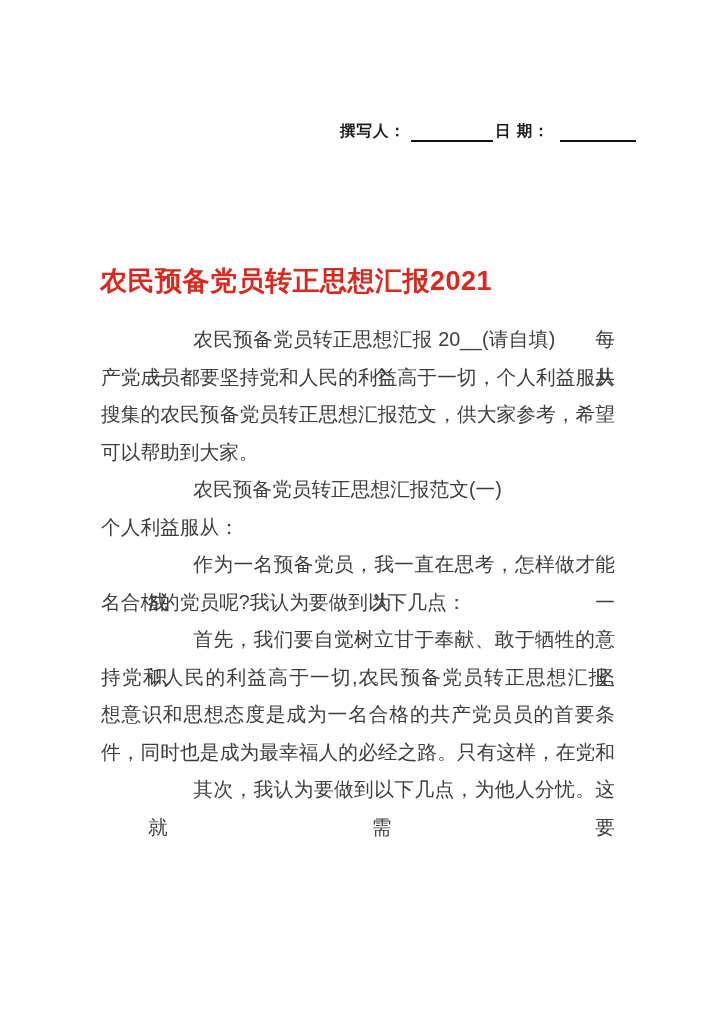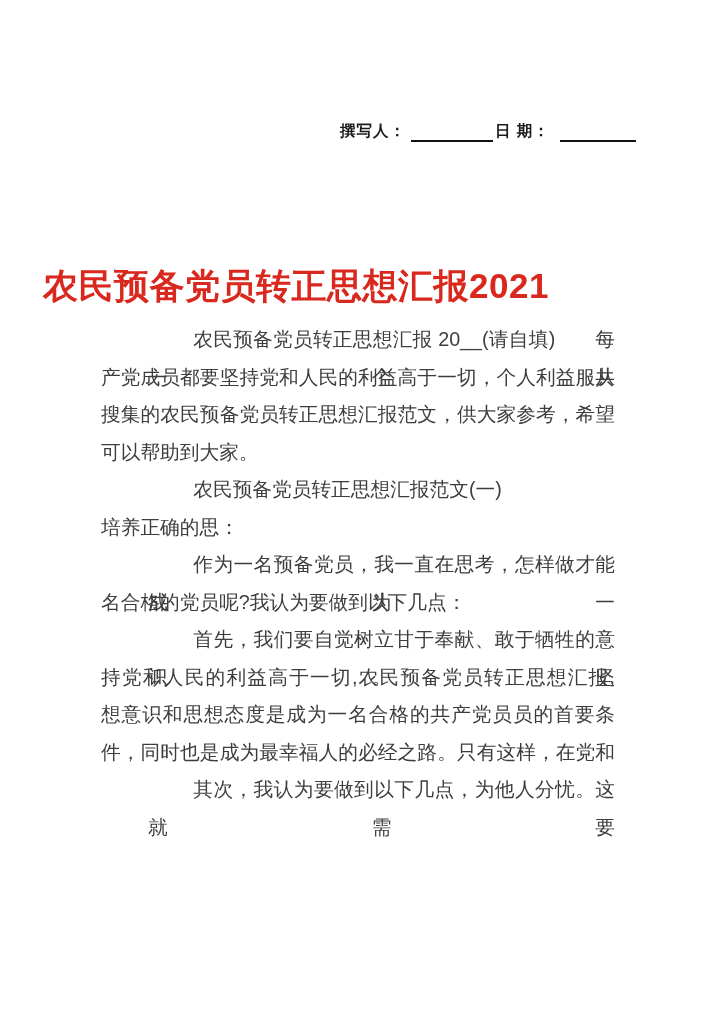--- a/index.html
+++ b/index.html
@@ -34,21 +34,21 @@
   }
   .blank-line.author { width: 82px; margin-left: 5px; margin-right: 2px; }
   .blank-line.date   { width: 76px; margin-left: 10px; }
 
   
   .doc-title {
     position: absolute;
     left: 0; top: 263px;
     width: 592px;
     text-align: center;
-    font-size: 35px;
+    font-size: 27px;
     font-weight: bold;
     letter-spacing: 0.5px;
     color: #d9281e; 
   }
 
   
   .doc-body {
     position: absolute;
     left: 101px;
     top: 321px;
@@ -84,21 +84,21 @@
   </div>
 
   <div class="doc-title" style="color: rgb(217, 40, 30);">农民预备党员转正思想汇报2021</div>
 
   <div class="doc-body" style="color: rgb(61, 61, 61);">
     <div class="line indent fill">农民预备党员转正思想汇报 20__(请自填)　　每一个共</div>
     <div class="line fill">产党成员都要坚持党和人民的利益高于一切，个人利益服从</div>
     <div class="line fill">搜集的农民预备党员转正思想汇报范文，供大家参考，希望</div>
     <div class="line">可以帮助到大家。</div>
     <div class="line indent">农民预备党员转正思想汇报范文(一)</div>
-    <div class="line">培养正确的思：</div>
+    <div class="line">个人利益服从：</div>
     <div class="line indent fill">作为一名预备党员，我一直在思考，怎样做才能成为一</div>
     <div class="line">名合格的党员呢?我认为要做到以下几点：</div>
     <div class="line indent fill">首先，我们要自觉树立甘于奉献、敢于牺牲的意识。坚</div>
     <div class="line fill">持党和人民的利益高于一切,农民预备党员转正思想汇报,</div>
     <div class="line fill">想意识和思想态度是成为一名合格的共产党员员的首要条</div>
     <div class="line fill">件，同时也是成为最幸福人的必经之路。只有这样，在党和</div>
     <div class="line indent fill">其次，我认为要做到以下几点，为他人分忧。这就需要</div>
   </div>
 
 </div>

